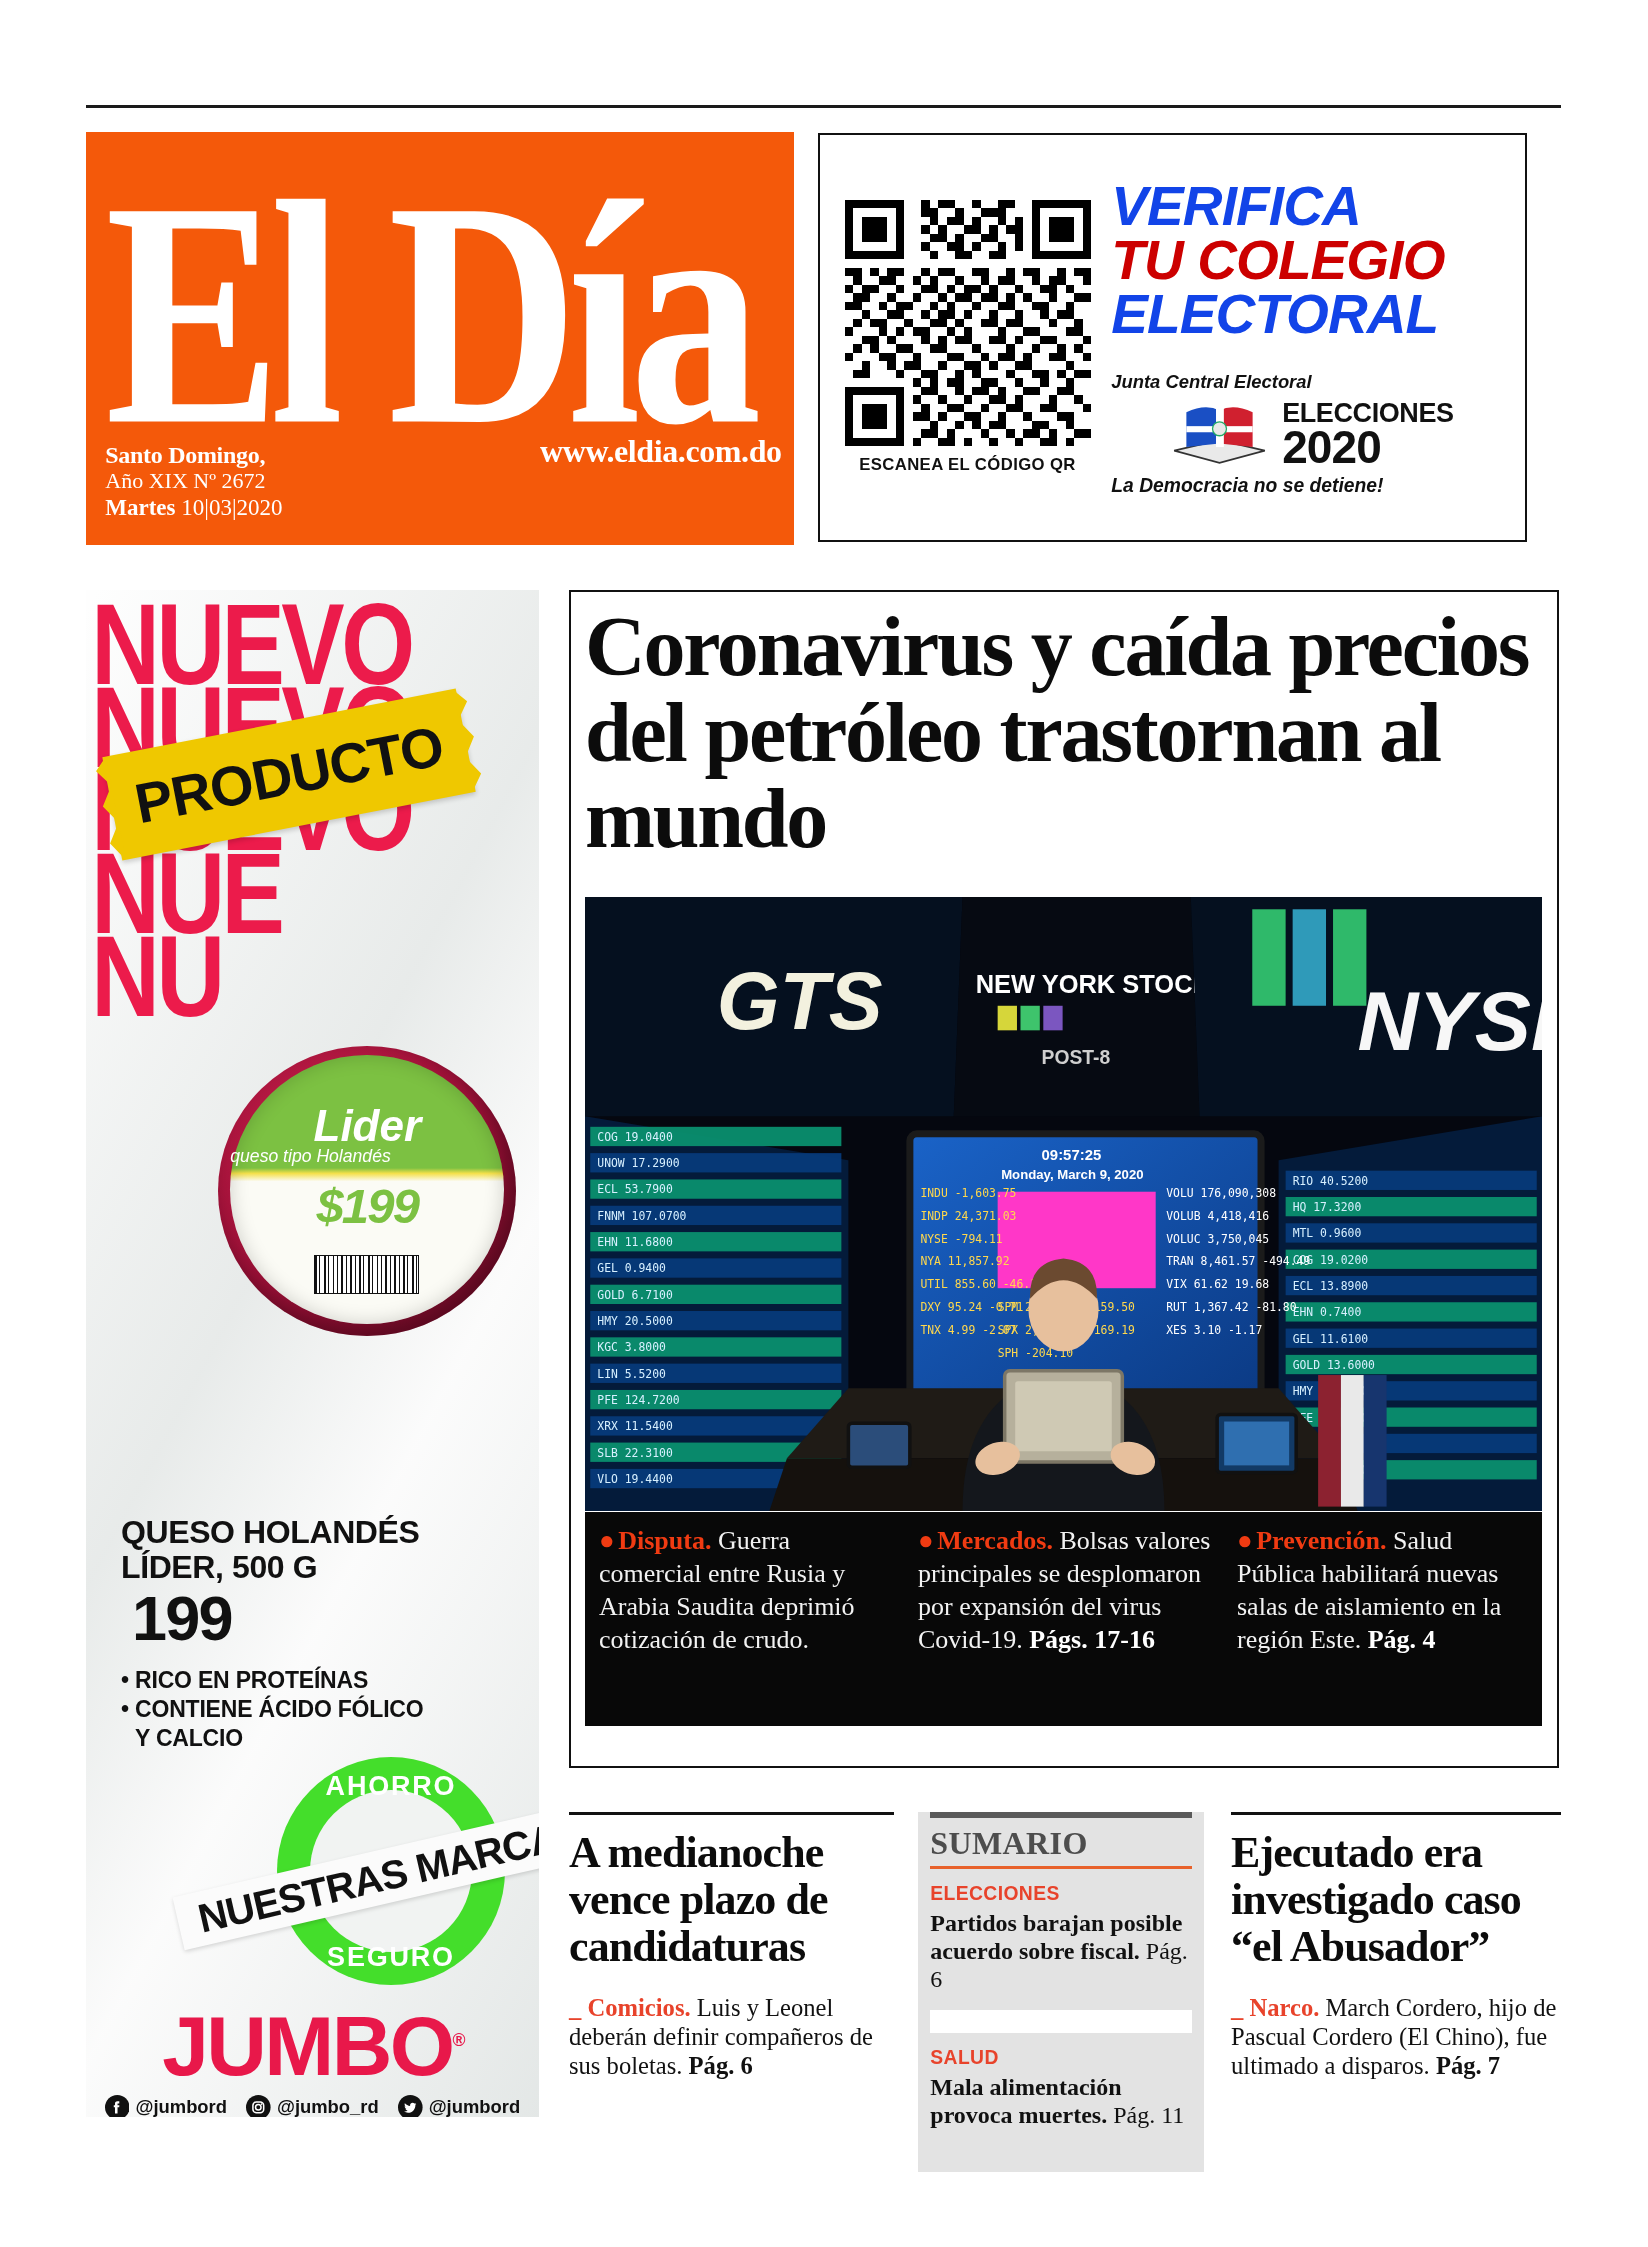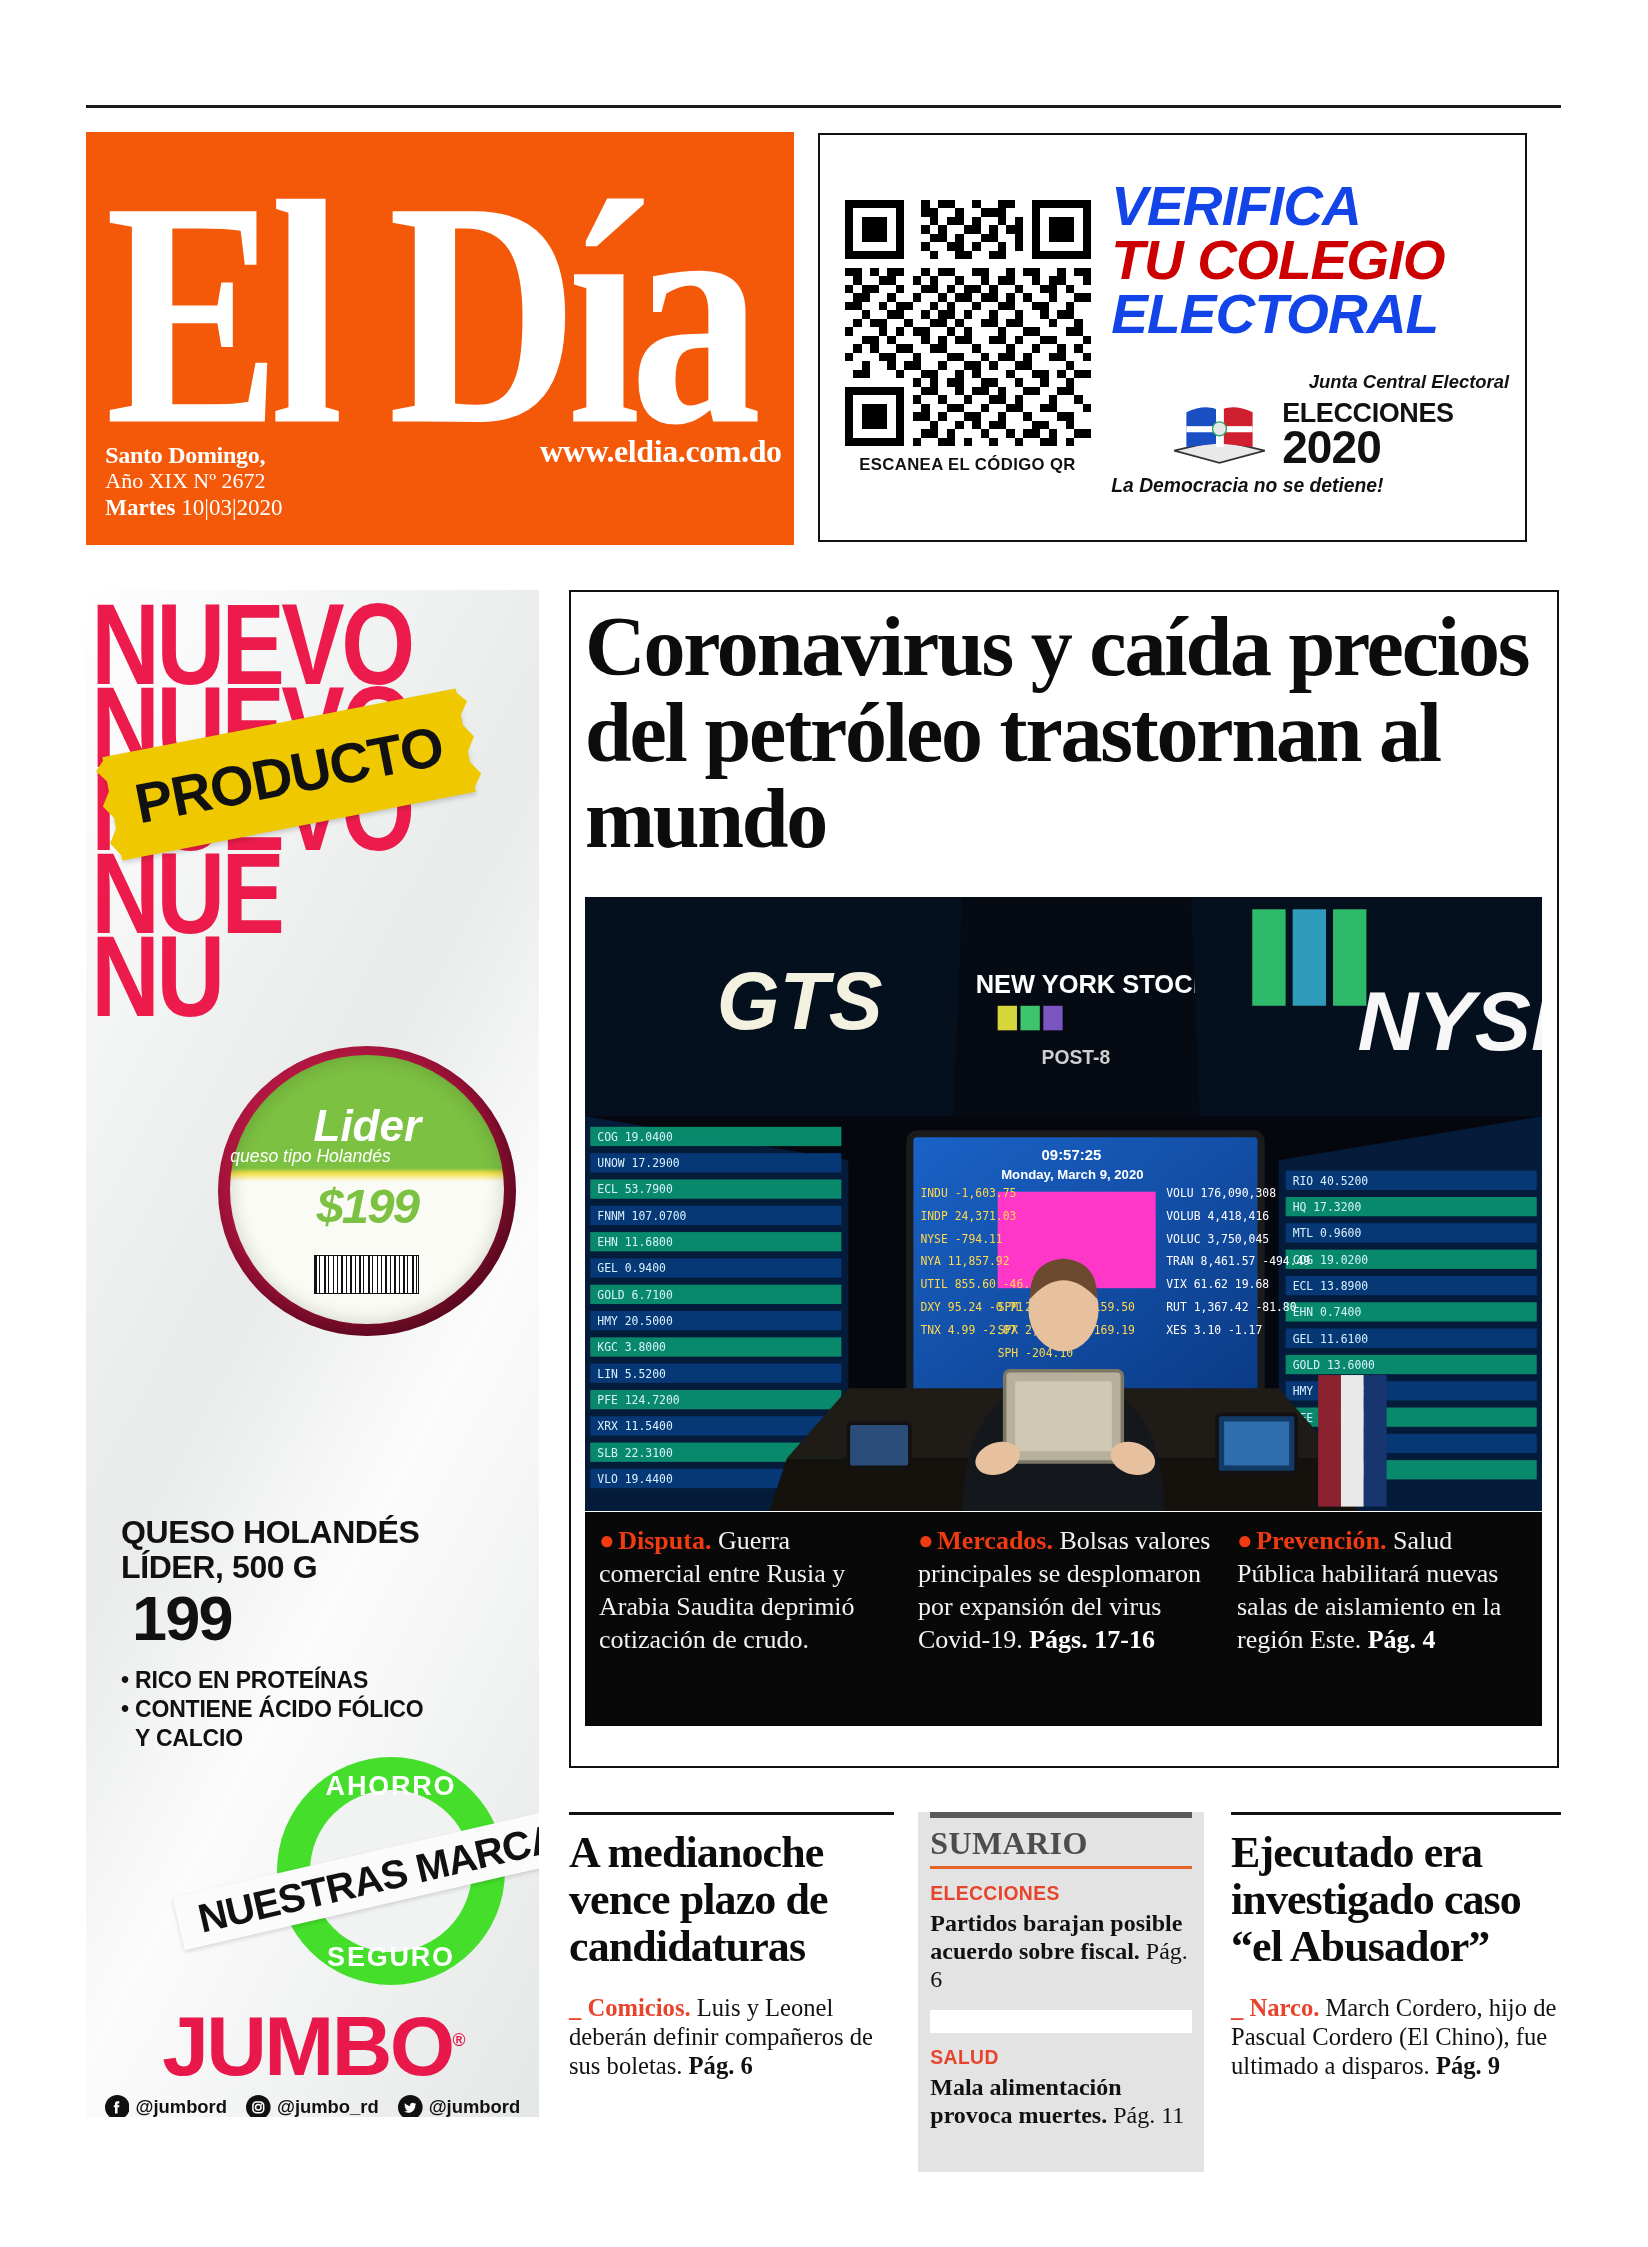--- a/index.html
+++ b/index.html
@@ -79,21 +79,21 @@
   .ad-col { flex: 1; padding-left: 12.3px; }
   .ad-l1, .ad-l2, .ad-l3 {
     font-family: "Liberation Sans", sans-serif;
     font-weight: 700; font-style: italic; font-size: 55px; line-height: 54px;
     letter-spacing: -0.9px; text-align: left;
   }
   .ad-l1 { color: #1244E8; }
   .ad-l2 { color: #CC0000; }
   .ad-l3 { color: #1244E8; }
   .jce {
-    margin-top: 30px; text-align: right;
+    margin-top: 30px; text-align: left;
     font-family: "Liberation Sans", sans-serif;
     font-weight: 700; font-style: italic; font-size: 18.4px; color: #111;
   }
   .elec-row { display: flex; align-items: center; justify-content: center; gap: 10.5px; margin-top: 7px; }
   .flag-logo { width: 105px; height: 68px; }
   .elec-block { text-align: left; }
   .elec-word {
     font-family: "Liberation Sans", sans-serif;
     font-weight: 700; font-size: 27px; line-height: 26px; color: #111;
     letter-spacing: -0.4px;
@@ -888,18 +888,18 @@
     </div>
   </div>
 
   <div class="bot-right">
     <div class="bot-rule"></div>
     <div class="bot-head">Ejecutado era investigado caso “el Abusador”</div>
     <div class="bot-deck">
       <span class="dash">_</span>
       <span class="kicker">Narco.</span>
       <span>March Cordero, hijo de Pascual Cordero (El Chino), fue ultimado a disparos.</span>
-      <b>Pág. 9</b>
+      <b>Pág. 7</b>
     </div>
   </div>
 
 </div>
 
 
 </body></html>

